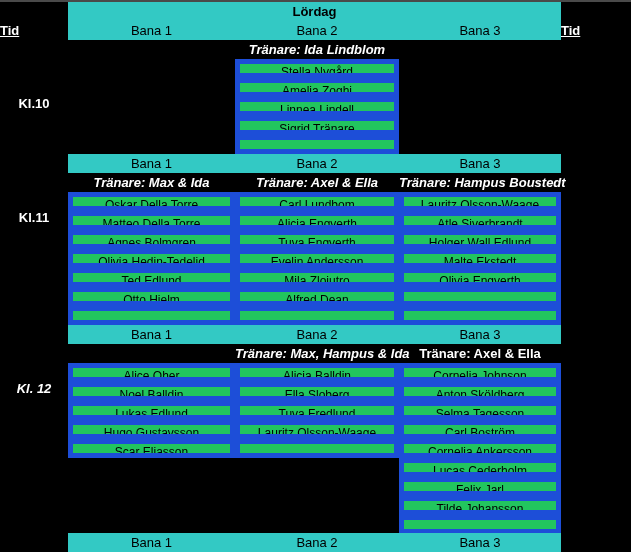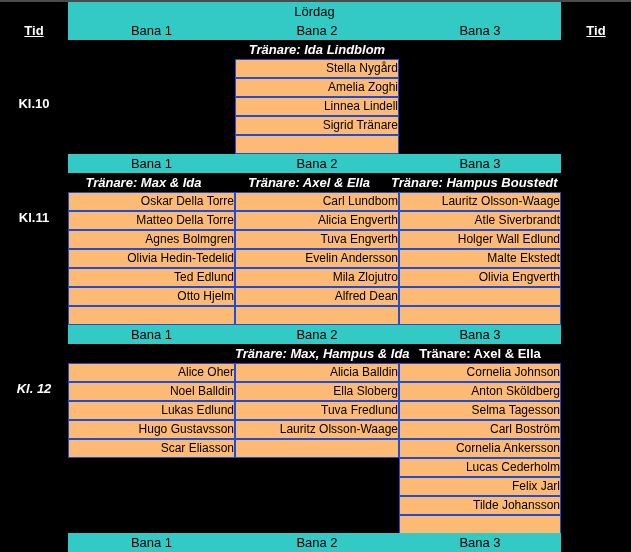--- a/index.html
+++ b/index.html
@@ -8,51 +8,51 @@
     font-family:"Liberation Sans", sans-serif; overflow:hidden;
   }
   .abs { position:absolute; }
   .top-line { left:0; top:0; width:631px; height:2px; background:#4a4a4a; }
 
   .teal { background:var(--teal,#33C9C4); }
 
   
   .header-teal { left:68px; top:2px; width:493px; height:38px; }
   .day-row { height:19px; line-height:19px; text-align:center;
-             font-weight:normal; font-size:13px; color:#000; }
+             font-weight:bold; font-size:13px; color:#000; }
   .bana-bar { display:flex; height:19px; }
   .bana-bar span { line-height:19px; text-align:center; font-size:13px; color:#000; }
   .w1 { width:167px; } .w2 { width:164px; } .w3 { width:162px; }
 
   .tid { color:#fff; font-weight:bold; text-decoration:underline;
-         font-size:13px; text-align:center; line-height:19px; height:19px; }
+         font-size:13px; text-align:left; line-height:19px; height:19px; }
   .tid-left  { left:0;    top:21px; width:68px; }
   .tid-right { left:561px; top:21px; width:70px; }
 
   .trainer-row { display:flex; height:19px; }
   .trainer { color:#fff; font-weight:bold; font-style:italic; font-size:13px;
              text-align:center; line-height:19px; white-space:nowrap; }
   .trainer.upright { font-style:normal; }
 
   .klabel { color:#fff; font-weight:bold; font-size:13px;
             text-align:center; line-height:19px; height:19px; width:68px; left:0;margin-top:16px; }
 
   .col { position:absolute; }
   .col .cell {
-    height:19px; box-sizing:border-box; border:1px solid #1d4ed8;
-    background:#fdba74; font-size:12px; line-height:17px; text-align:right;
+    height:19px; box-sizing:border-box; border:5px solid #1d4ed8;
+    background:#22c55e; font-size:12px; line-height:17px; text-align:center;
     color:#000; overflow:hidden; white-space:nowrap;
   }
 
   
   #tranare-ida   { left:235px; top:40px;  width:164px; height:19px; }
   #kl10-col      { left:235px; top:59px;  width:164px; }
   #kl10-label    { top:78px; }
   #bana-bar-2    { left:68px; top:154px; width:493px; }
-  #tranare-kl11  { left:60px; top:173px; width:493px;justify-content:center; }
+  #tranare-kl11  { left:68px; top:173px; width:493px;justify-content:center; }
   #kl11-label    { top:192px; }
   #kl11-b1       { left:68px;  top:192px; width:167px; }
   #kl11-b2       { left:235px; top:192px; width:164px; }
   #kl11-b3       { left:399px; top:192px; width:162px; }
   #bana-bar-3    { left:68px; top:325px; width:493px; }
   #tranare-kl12  { left:68px; top:344px; width:493px; }
   #kl12-label    { top:363px;font-style:italic; }
   #kl12-b1       { left:68px;  top:363px; width:167px; }
   #kl12-b2       { left:235px; top:363px; width:164px; }
   #kl12-b3       { left:399px; top:363px; width:162px; }

